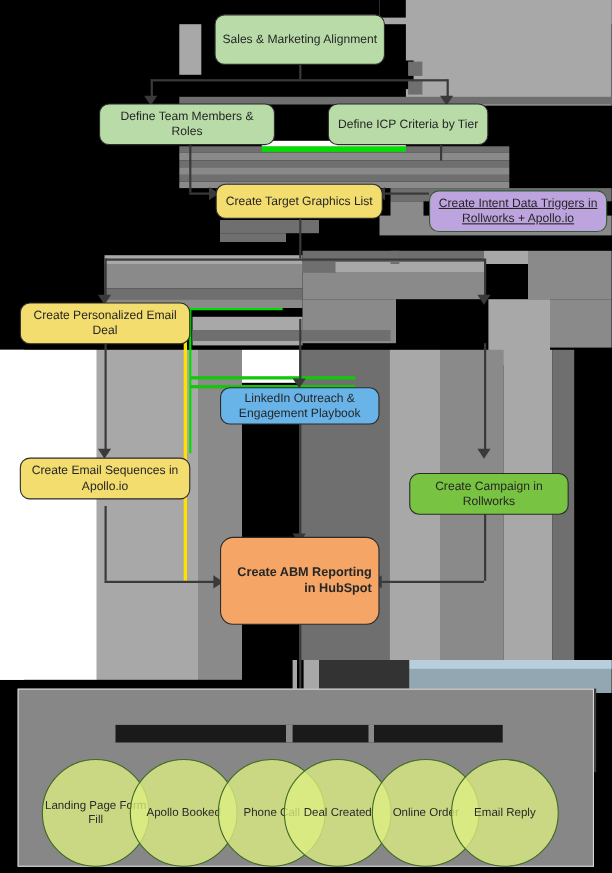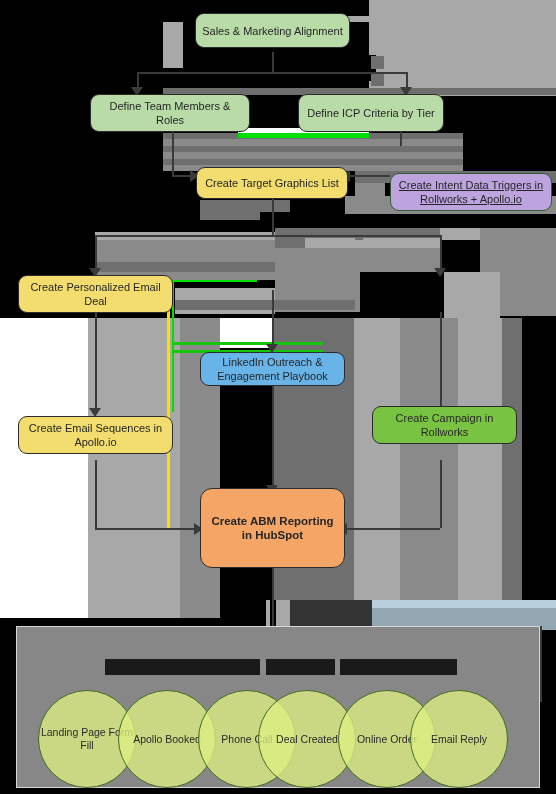--- a/index.html
+++ b/index.html
@@ -159,21 +159,21 @@
 
   <div class="edge v" style="left:440px;top:460px;height:68px;"></div>
   <div class="edge h" style="left:345px;top:528px;width:95px;"></div>
   <div class="arrow left" style="left:338px;top:523px;"></div>
 
   <div class="edge v" style="left:272px;top:568px;height:58px;"></div>
   <div class="edge h" style="left:508px;top:700px;width:34px;"></div>
   <div class="arrow left" style="left:501px;top:695px;"></div>
   <div class="edge v" style="left:540px;top:626px;height:74px;"></div>
 
-  <div class="node" style="left:195px;top:13px;width:155px;height:35px;background:#b9dba8;">
+  <div class="node" style="left:195px;top:13px;width:155px;height:46px;background:#b9dba8;">
     <span>Sales &amp; Marketing Alignment</span>
   </div>
 
   <div class="node" style="left:298px;top:94px;width:146px;height:38px;background:#b9dba8;">
     <span>Define ICP Criteria by Tier</span>
   </div>
 
   <div class="node" style="left:90px;top:94px;width:160px;height:38px;background:#b9dba8;">
     <span>Define Team Members &amp; Roles</span>
   </div>
@@ -192,25 +192,25 @@
 
 
   <div class="node" style="left:200px;top:352px;width:145px;height:34px;background:#68b4e8;">
     <span>LinkedIn Outreach &amp; Engagement Playbook</span>
   </div>
 
   <div class="node" style="left:18px;top:416px;width:155px;height:38px;background:#f2dd6e;">
     <span>Create Email Sequences in Apollo.io</span>
   </div>
 
-  <div class="node" style="left:372px;top:406px;width:145px;height:38px;background:#78c442;">
+  <div class="node" style="left:372px;top:430px;width:145px;height:38px;background:#78c442;">
     <span>Create Campaign in Rollworks</span>
   </div>
 
-  <div class="node bold" style="left:200px;top:488px;width:145px;height:80px;background:#f5a666;border-radius:12px;">
+  <div class="node bold" style="left:200px;top:488px;width:145px;height:80px;background:#f5a666;border-radius:12px;text-align:right;">
     <span>Create ABM Reporting in HubSpot</span>
   </div>
 
   <div id="panel" style="left:16px;top:626px;width:524px;height:162px;">
   </div>
   <div id="panel-title" style="left:16px;top:658px;width:524px;"></div>
   <div class="redact" style="left:105px;top:659px;width:352px;height:16px;"></div>
   <div class="art" style="left:260px;top:659px;width:6px;height:16px;"></div>
   <div class="art" style="left:335px;top:659px;width:5px;height:16px;"></div>
 

